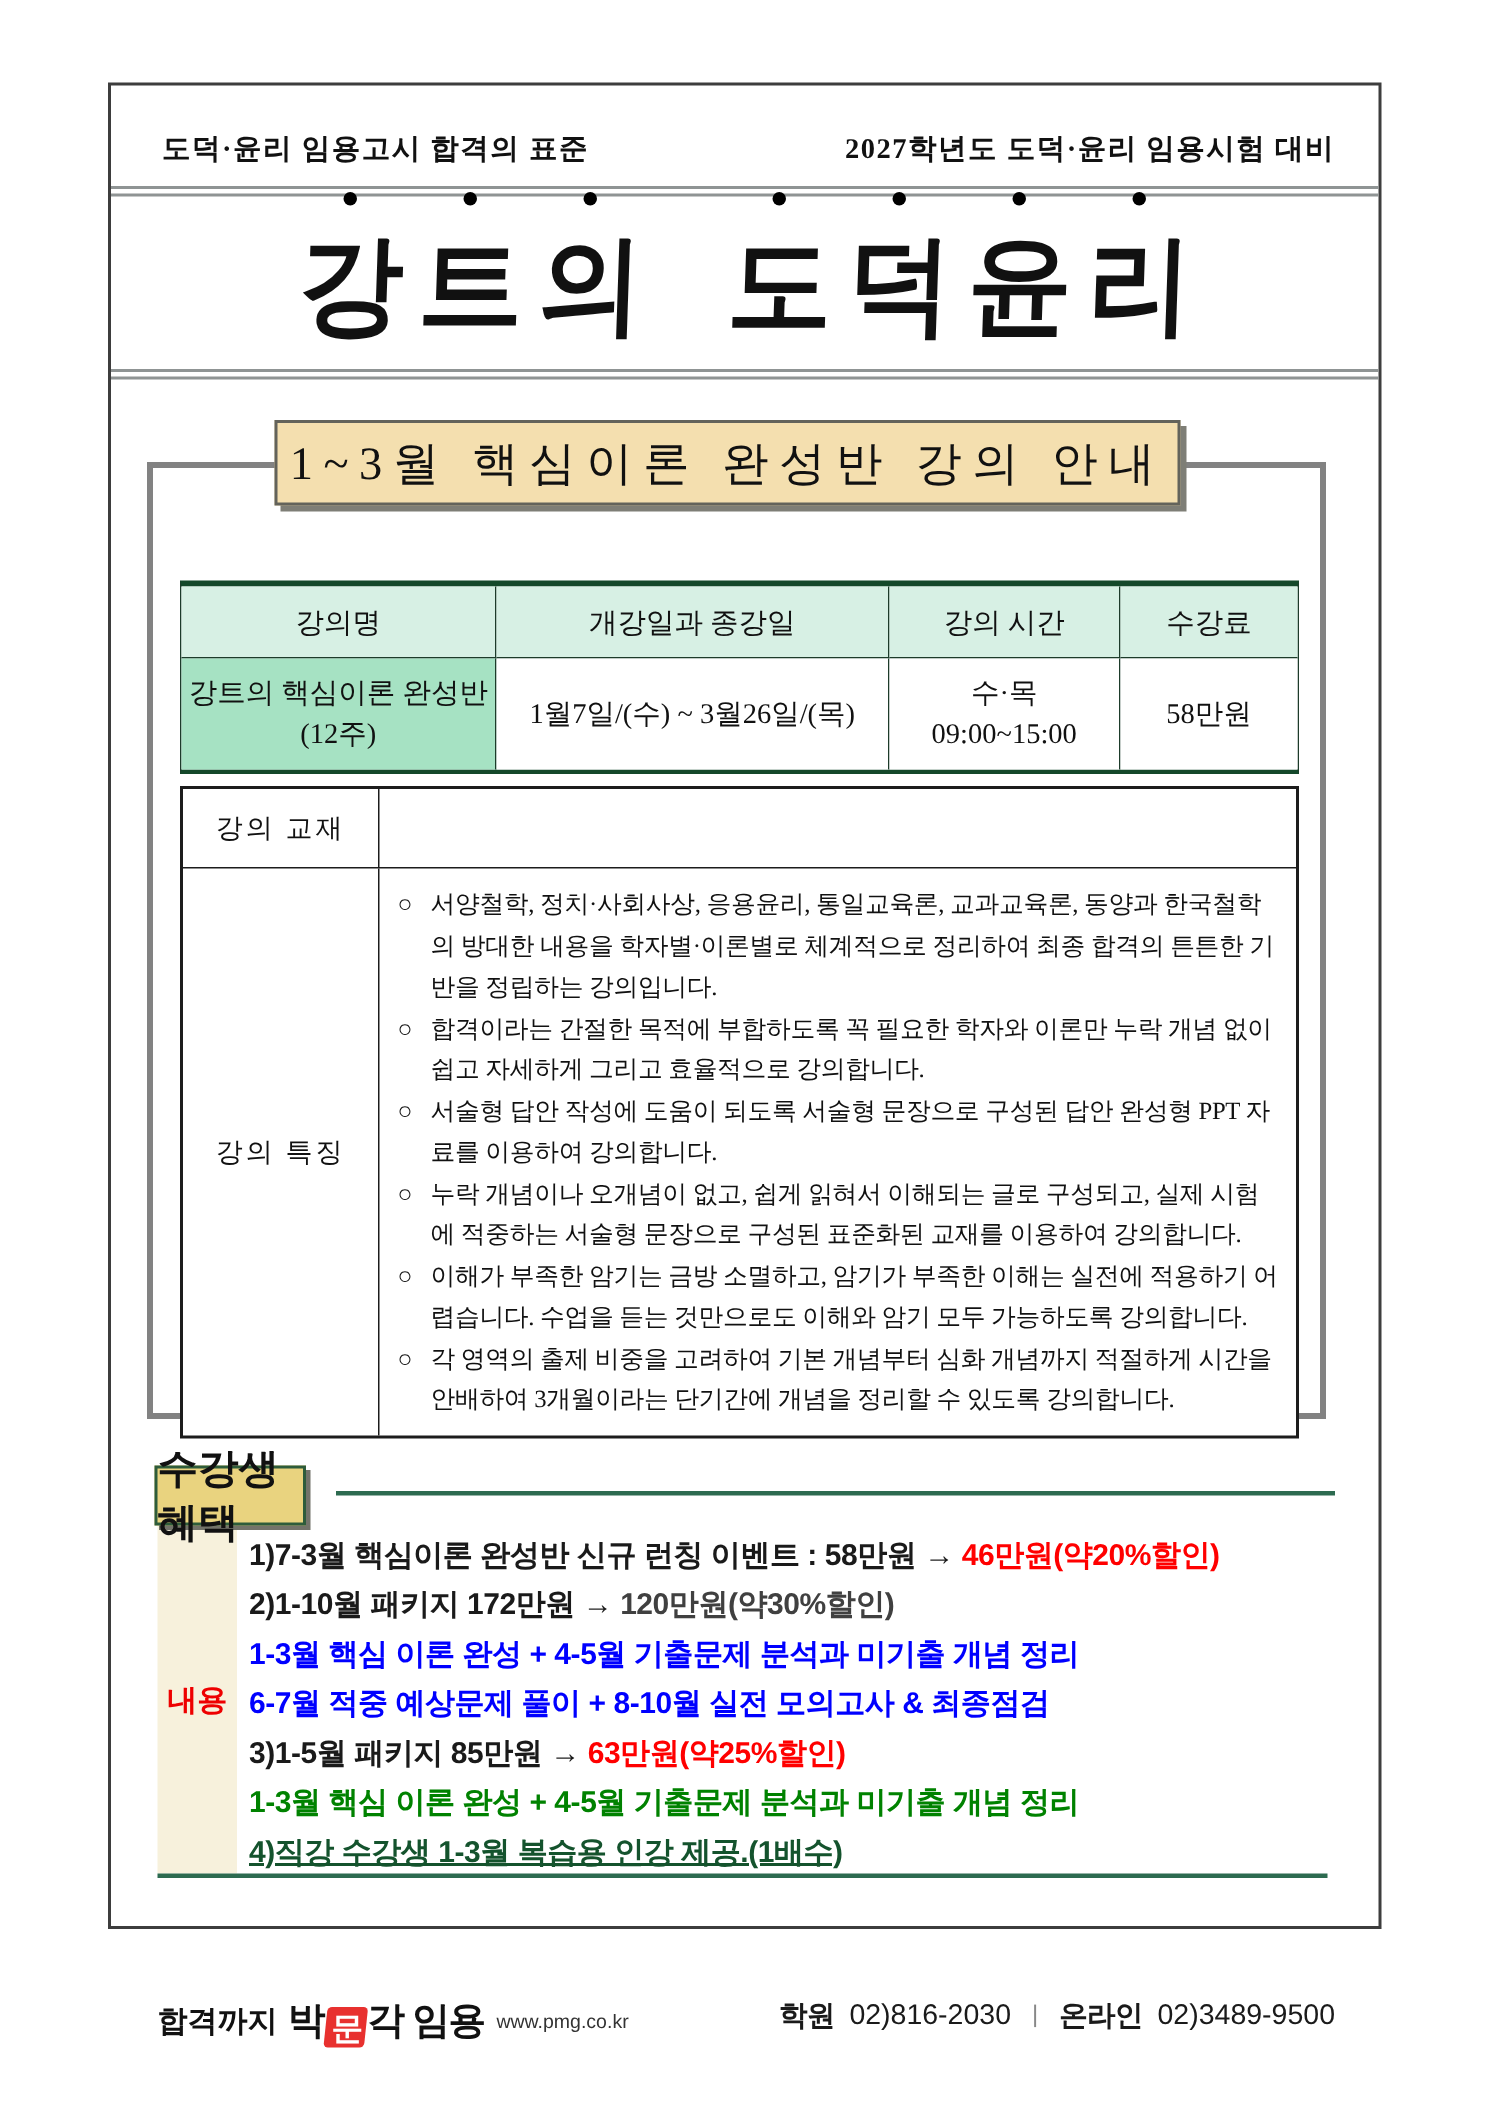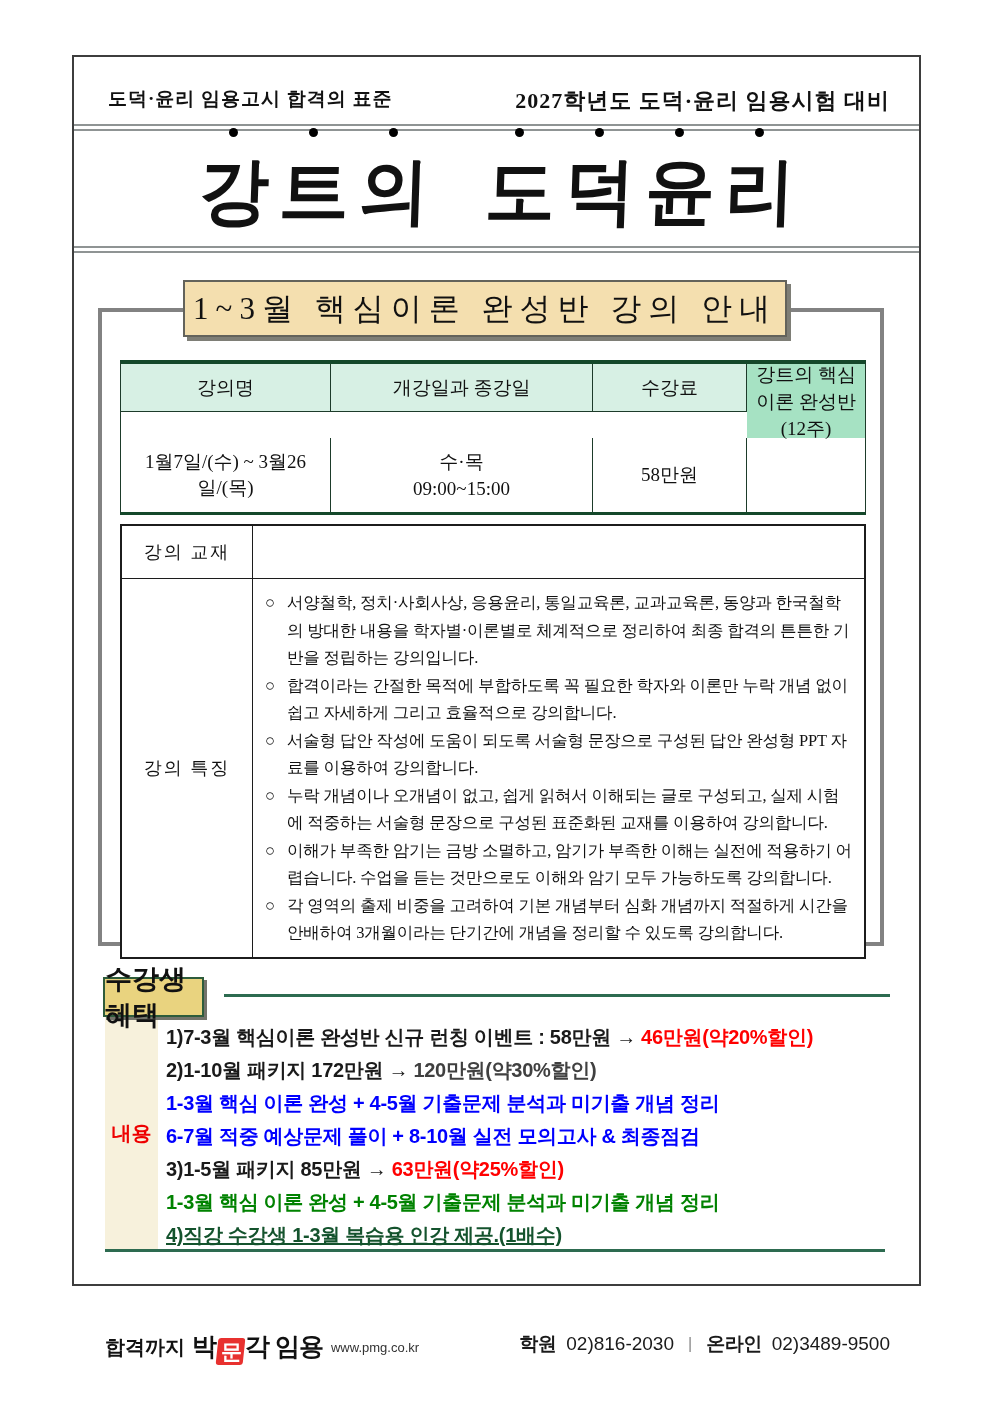--- a/index.html
+++ b/index.html
@@ -9,21 +9,21 @@
     font-family:"Liberation Serif","DejaVu Serif",serif;
     color:#111;
   }
   .abs { position:absolute; }
 
   
   .doc-border { left:72px; top:55px; width:849px; height:1231px; border:2px solid #3d3d3d; }
 
   
   .hdr-left  { left:108px; top:86px;  font-size:19px; font-weight:bold; letter-spacing:1px; }
-  .hdr-right { right:102px; top:86px; font-size:22px; font-weight:bold; letter-spacing:1px; }
+  .hdr-right { right:102px; top:86px; font-size:19px; font-weight:bold; letter-spacing:1px; }
 
   .double-rule { left:74px; width:845px; height:7px;
     border-top:2px solid #8f9494; border-bottom:2px solid #8f9494; }
   .rule-1 { top:124px; }
   .rule-2 { top:246px; }
 
   
   .title-wrap { left:72px; top:128px; width:849px; display:flex; justify-content:center; align-items:flex-start; }
   .title-char { display:flex; flex-direction:column; align-items:center; margin:0 5px; }
   .title-dot  { width:9px; height:9px; border-radius:50%; background:#000; margin-bottom:9px; }
@@ -37,21 +37,21 @@
   
   .band { left:183px; top:280px; width:604px; height:57px; background:#F4DFAF;
     border:2px solid #63635b; box-shadow:4px 4px 0 #7e7e76; z-index:3;
     display:flex; align-items:center; justify-content:center;
     font-size:31px; letter-spacing:7px; }
 
   
   .graybox { left:98px; top:308px; width:786px; height:638px; border:4px solid #828282; }
 
   
-  .sched { left:120px; top:360px; width:746px; z-index:2;
+  .sched { left:120px; top:387px; width:746px; z-index:2;
     border-top:4px solid #14482A; border-bottom:3px solid #14482A;
     border-left:1px solid #1d3b2a; border-right:1px solid #1d3b2a;
     display:grid; grid-template-columns:210px 262px 154px 118px; }
   .sched .cell { border-right:1px solid #1d3b2a; border-bottom:1px solid #1d3b2a;
     display:flex; flex-direction:column; align-items:center; justify-content:center;
     font-size:19px; text-align:center; background:#fff; }
   .sched .cell:nth-child(4n) { border-right:none; }
   .sched .hd { background:#D7F0E4; height:48px; }
   .sched .bd { height:74px; border-bottom:none; }
   .sched .name { background:#A6E2C3; }
@@ -144,20 +144,21 @@
 
 <div class="abs double-rule rule-2"></div>
 
 <div class="abs graybox"></div>
 
 <div class="abs band">1~3월 핵심이론 완성반 강의 안내</div>
 
 <div class="abs sched">
   <div class="cell hd">강의명</div>
   <div class="cell hd">개강일과 종강일</div>
+  <div class="cell hd">강의 시간</div>
   <div class="cell hd">수강료</div>
   <div class="cell bd name">
     <span class="sub">강트의 핵심이론 완성반</span>
     <span class="sub">(12주)</span>
   </div>
   <div class="cell bd">1월7일/(수) ~ 3월26일/(목)</div>
   <div class="cell bd">
     <span class="sub">수·목</span>
     <span class="sub">09:00~15:00</span>
   </div>

